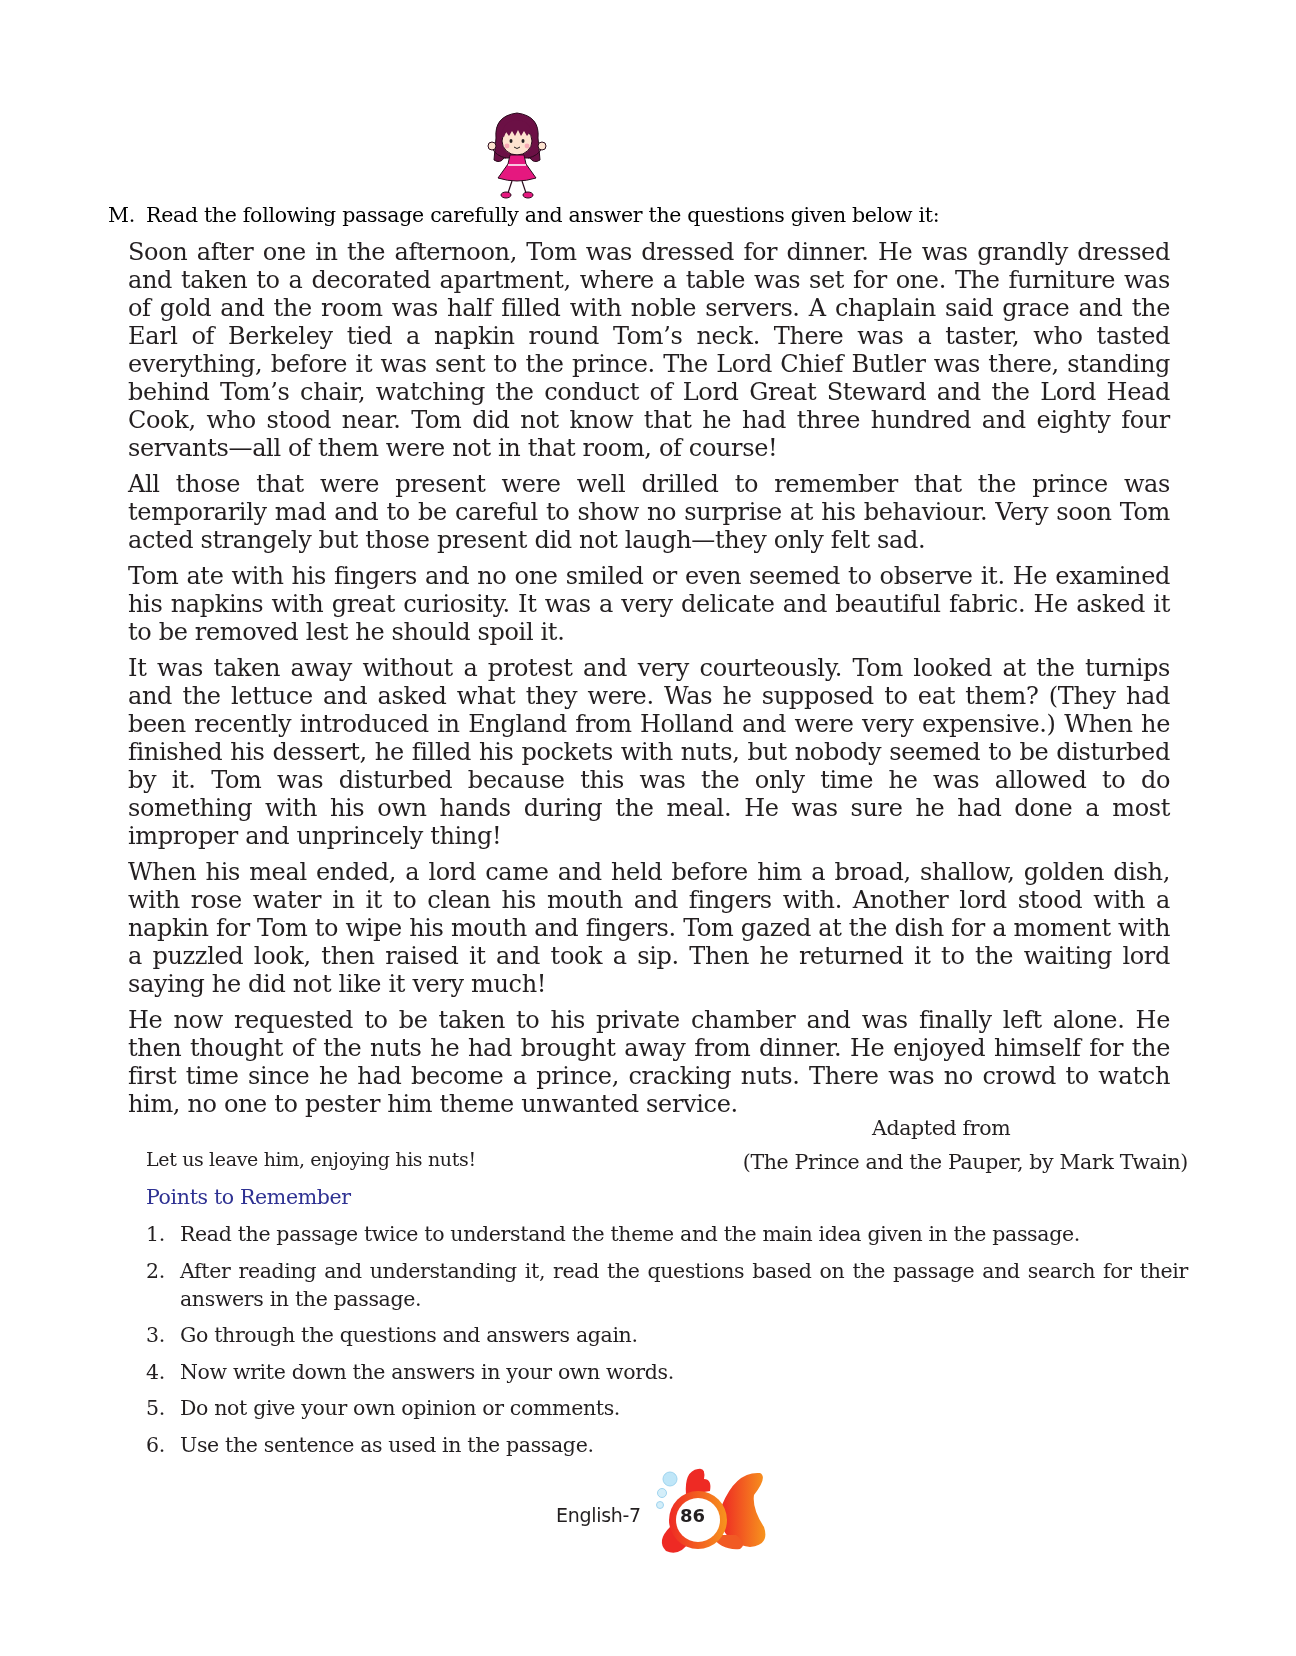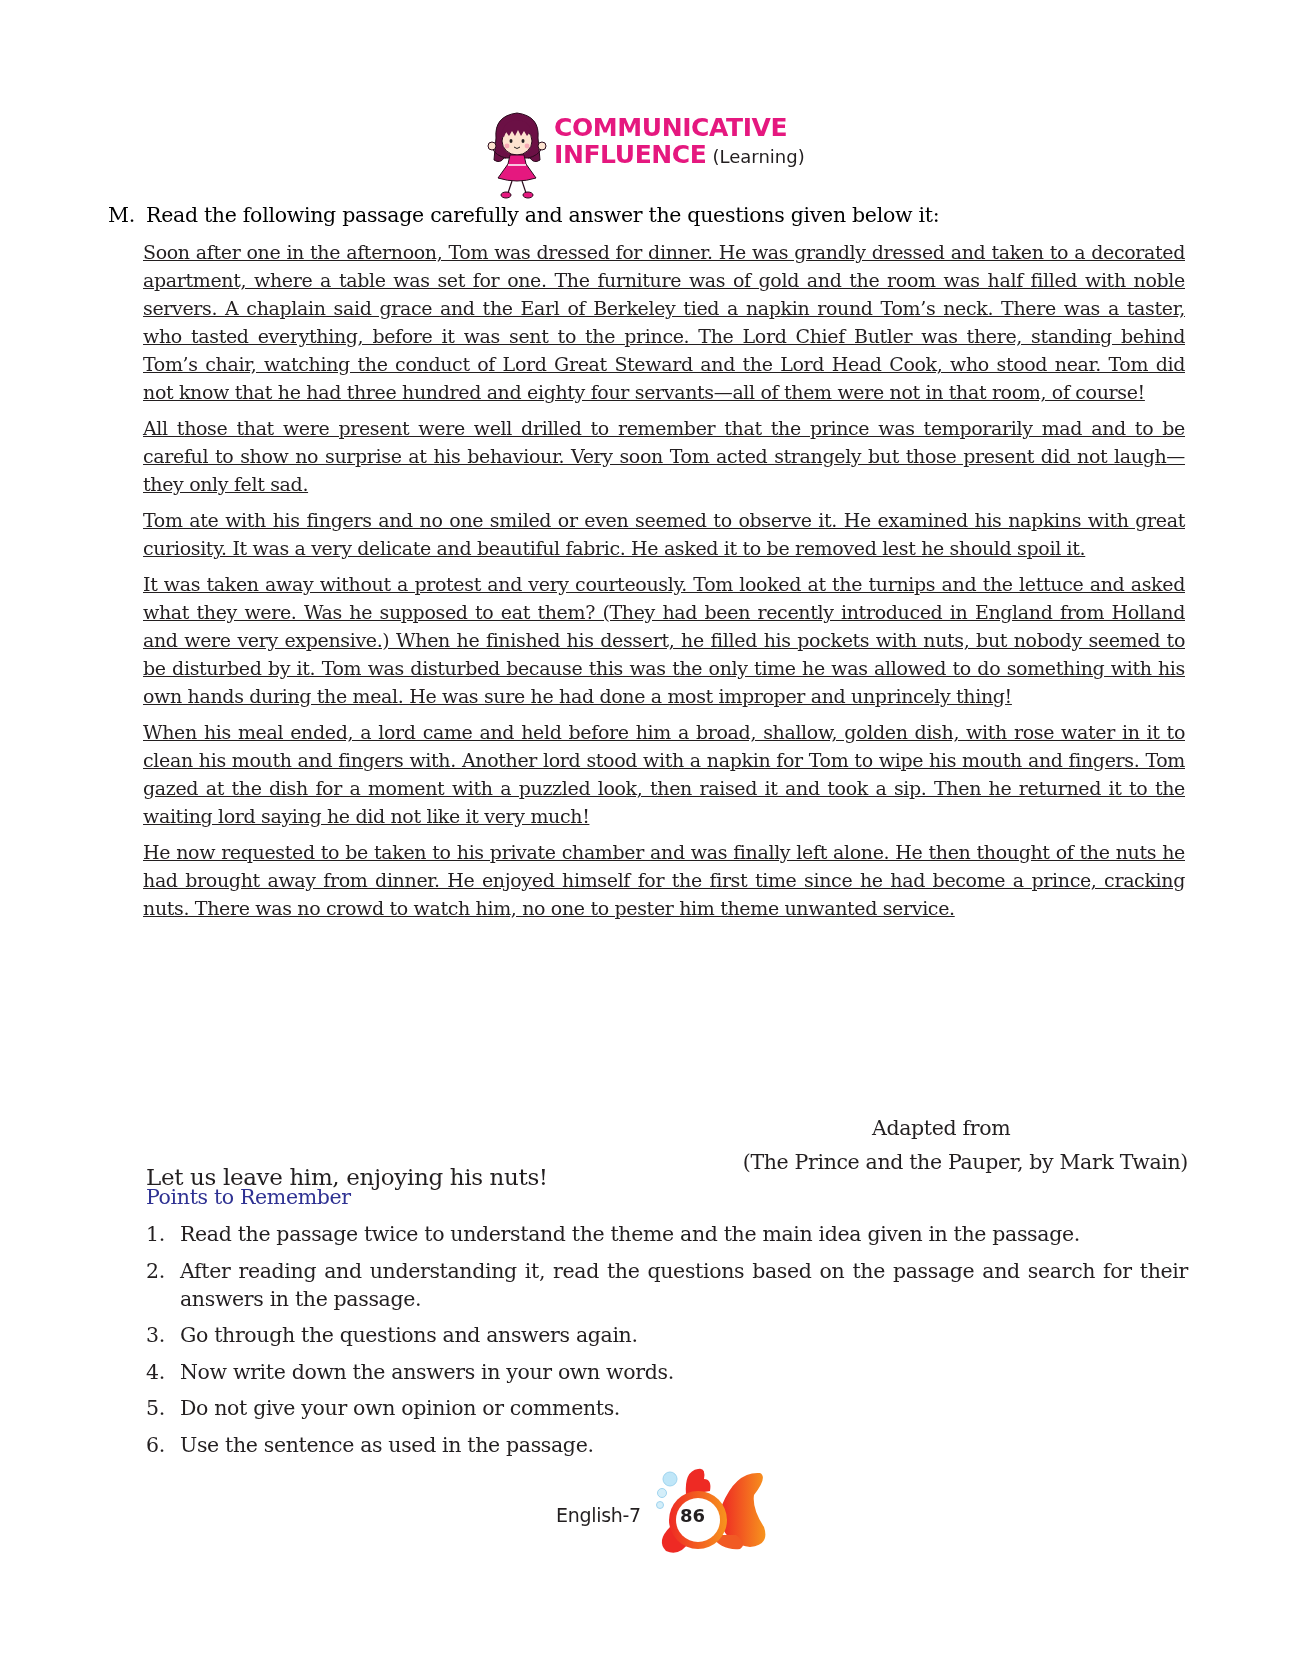--- a/index.html
+++ b/index.html
@@ -14,28 +14,28 @@
                    color: #e5187f; font-weight: bold; line-height: 27px; }
     #header-line1 { font-size: 25px; letter-spacing: -0.4px; display: block; }
     #header-line2 { font-size: 25px; letter-spacing: -0.4px; }
     #header-sub { font-size: 18px; font-weight: normal; color: #231f20; margin-left: 6px; letter-spacing: 0; }
 
     
     #instruction { left: 108px; top: 203px; font-size: 20.5px; color: #000000; white-space: nowrap; letter-spacing: -0.3px; }
     #instruction .qletter { display: inline-block; width: 38px; }
 
     
-    #passage { left: 143px; top: 238px; width: 1042px; font-size: 19px; line-height: 28px; letter-spacing: -0.35px; text-decoration: underline; }
+    #passage { left: 128px; top: 238px; width: 1042px; font-size: 24px; line-height: 28px; letter-spacing: -0.35px; }
     #passage p { margin: 0 0 8px 0; text-align: justify; }
 
     .attr { font-size: 20.5px; letter-spacing: -0.35px; white-space: nowrap; margin-top: 40px; }
     #attr1 { left: 872px; top: 1076px; }
     #attr2 { right: 108px; top: 1110px; }
 
-    #closing { left: 146px; top: 1148px; font-size: 23px; letter-spacing: -0.35px; white-space: nowrap; margin-top: 16px; }
+    #closing { left: 146px; top: 1148px; font-size: 19px; letter-spacing: -0.35px; white-space: nowrap; }
     #points-title { left: 146px; top: 1185px; font-size: 20.5px; color: #2e3192; letter-spacing: -0.35px; white-space: nowrap; }
 
     #points-list { left: 146px; top: 1220px; width: 1042px; margin: 0; padding: 0; list-style: none;
                    font-size: 20.5px; line-height: 28px; letter-spacing: -0.35px; }
     #points-list li { display: flex; margin-bottom: 8.5px; }
     #points-list .num { width: 34px; flex: 0 0 34px; }
     #points-list .txt { flex: 1; text-align: justify; }
 
     
     #footer { left: 556px; top: 1465px; width: 220px; height: 100px; }
@@ -72,24 +72,20 @@
 
     <path d="M24 47 L38 47 L40 56 L50 70 Q31 76 12 70 L22 56 Z" fill="#e5187f" stroke="#2a0a1c" stroke-width="1"></path>
     <path d="M22 57 L40 57" stroke="#ffffff" stroke-width="1.5"></path>
 
     <line x1="26" y1="73" x2="22" y2="85" stroke="#2a0a1c" stroke-width="1.2"></line>
     <line x1="36" y1="73" x2="40" y2="85" stroke="#2a0a1c" stroke-width="1.2"></line>
 
     <ellipse cx="20" cy="87" rx="5" ry="3" fill="#e5187f" stroke="#2a0a1c" stroke-width="1"></ellipse>
     <ellipse cx="42" cy="87" rx="5" ry="3" fill="#e5187f" stroke="#2a0a1c" stroke-width="1"></ellipse>
   </svg>
-  <div id="header-text">
-    <span id="header-line1">COMMUNICATIVE</span>
-    <span id="header-line2">INFLUENCE</span><span id="header-sub">(Learning)</span>
-  </div>
 </div>
 
 <div id="instruction" class="abs">
   <span class="qletter">M.</span><span>Read the following passage carefully and answer the questions given below it:</span>
 </div>
 
 <div id="passage" class="abs">
   <p>Soon after one in the afternoon, Tom was dressed for dinner. He was grandly dressed and taken to a decorated apartment, where a table was set for one. The furniture was of gold and the room was half filled with noble servers. A chaplain said grace and the Earl of Berkeley tied a napkin round Tom’s neck. There was a taster, who tasted everything, before it was sent to the prince. The Lord Chief Butler was there, standing behind Tom’s chair, watching the conduct of Lord Great Steward and the Lord Head Cook, who stood near. Tom did not know that he had three hundred and eighty four servants—all of them were not in that room, of course!</p>
   <p>All those that were present were well drilled to remember that the prince was temporarily mad and to be careful to show no surprise at his behaviour. Very soon Tom acted strangely but those present did not laugh—they only felt sad.</p>
   <p>Tom ate with his fingers and no one smiled or even seemed to observe it. He examined his napkins with great curiosity. It was a very delicate and beautiful fabric. He asked it to be removed lest he should spoil it.</p>

